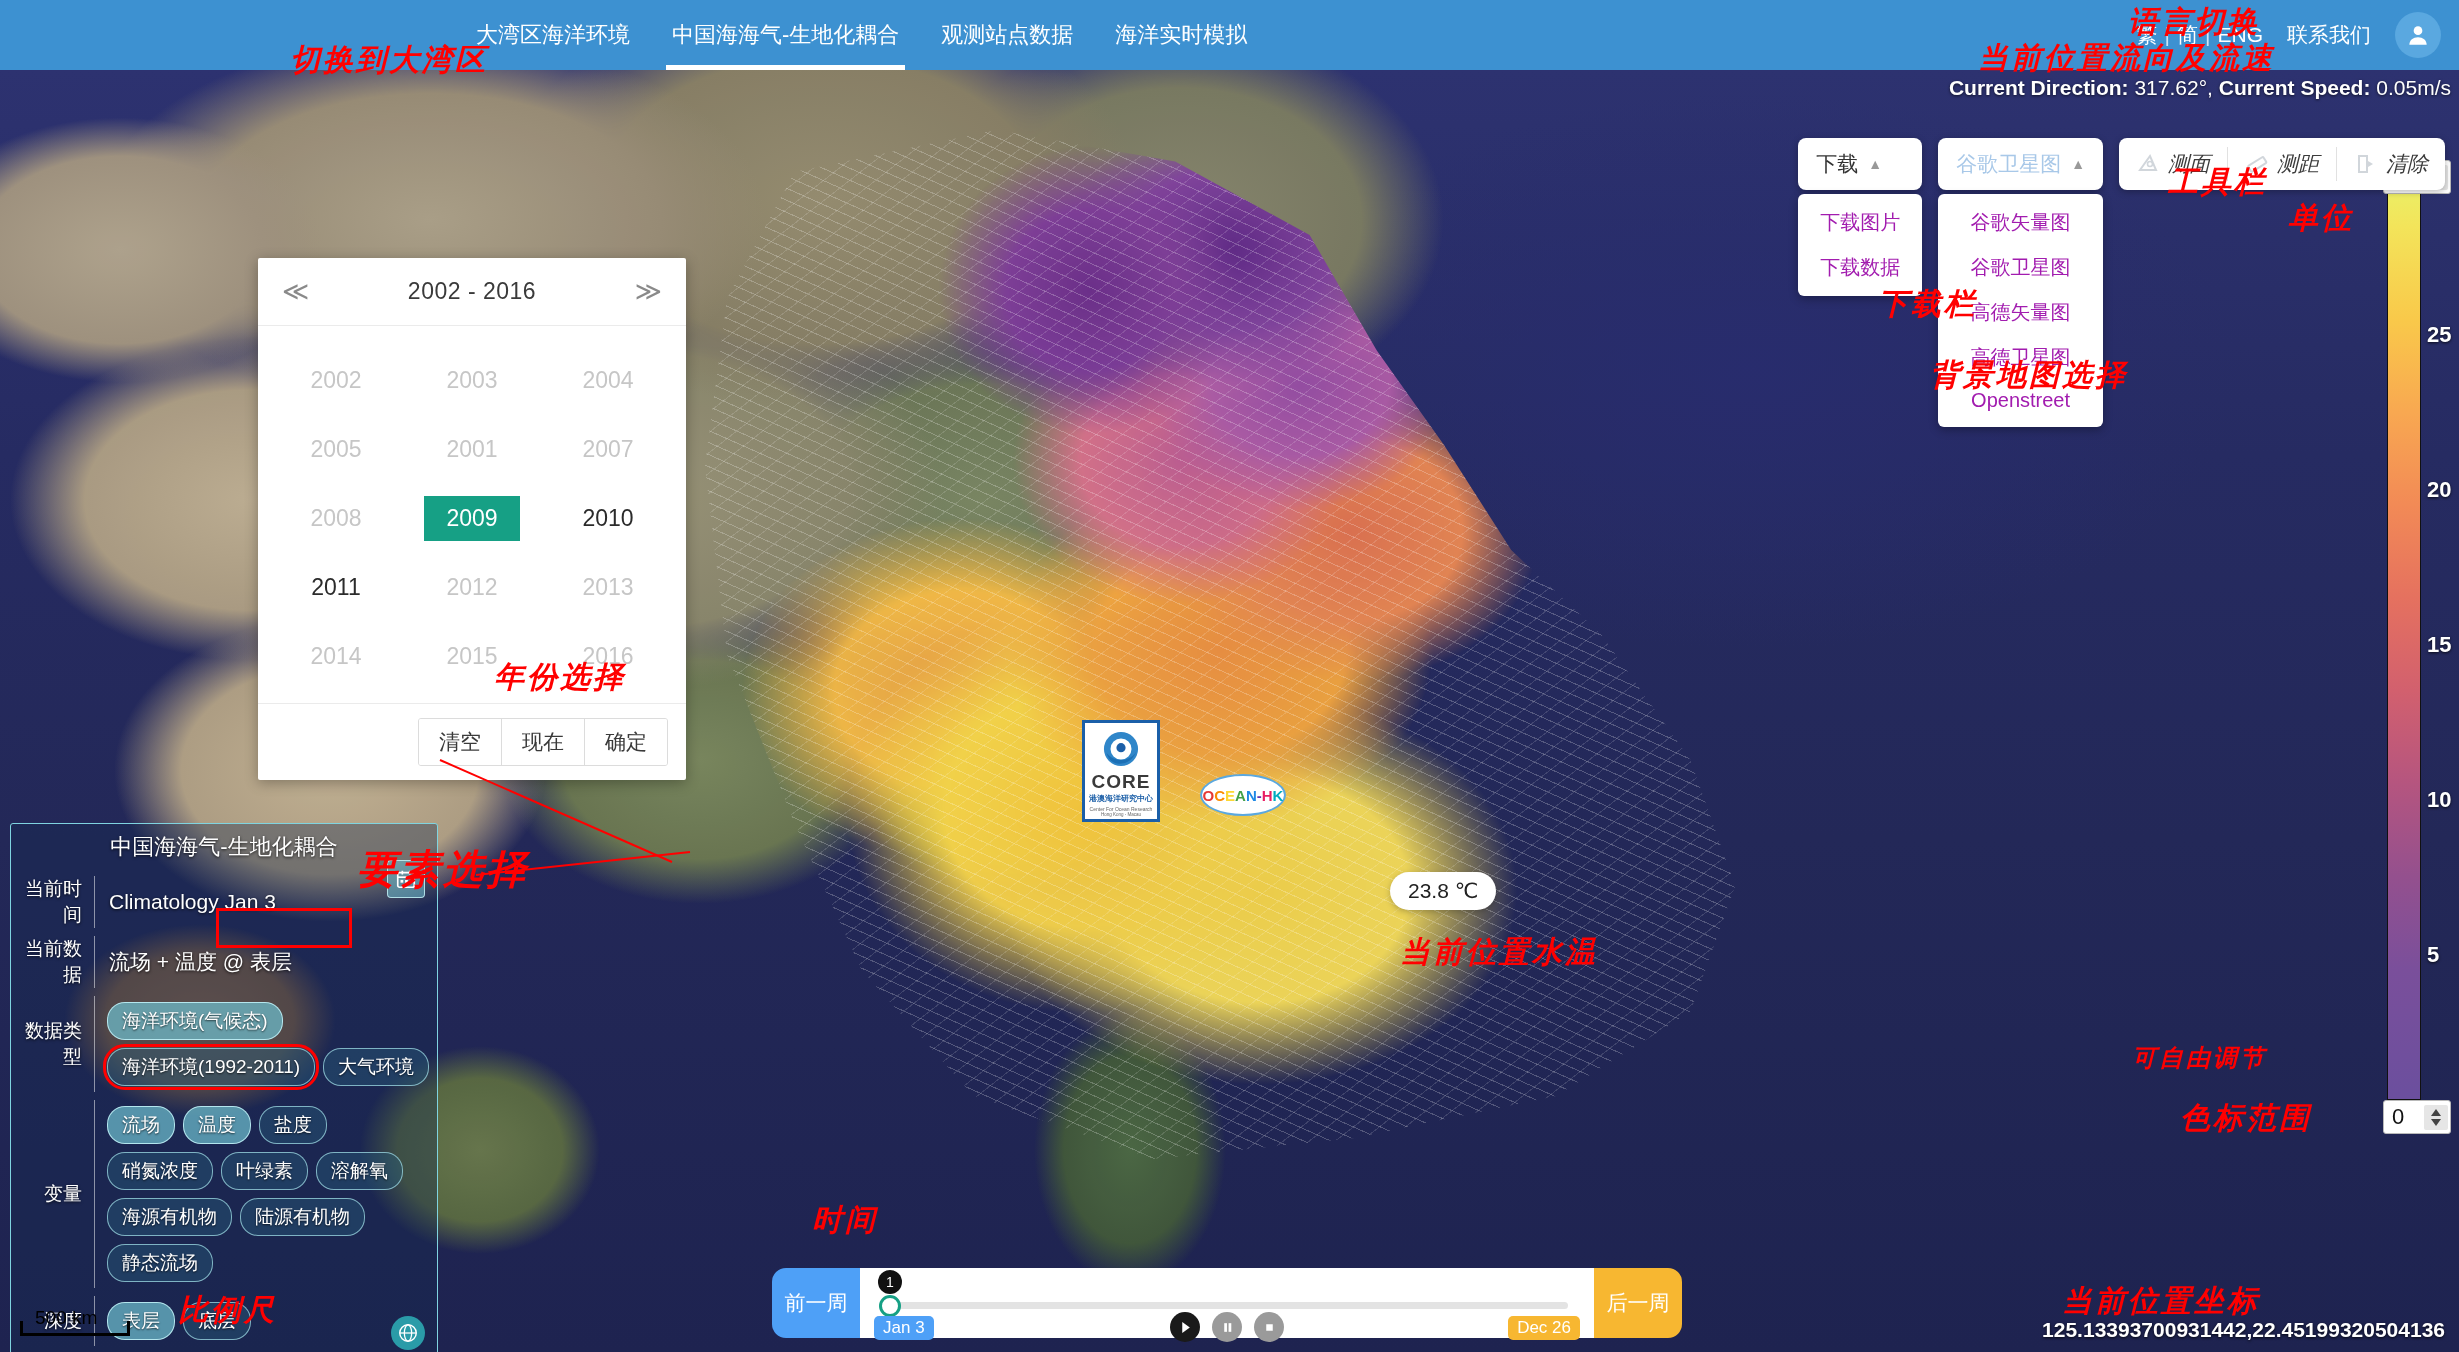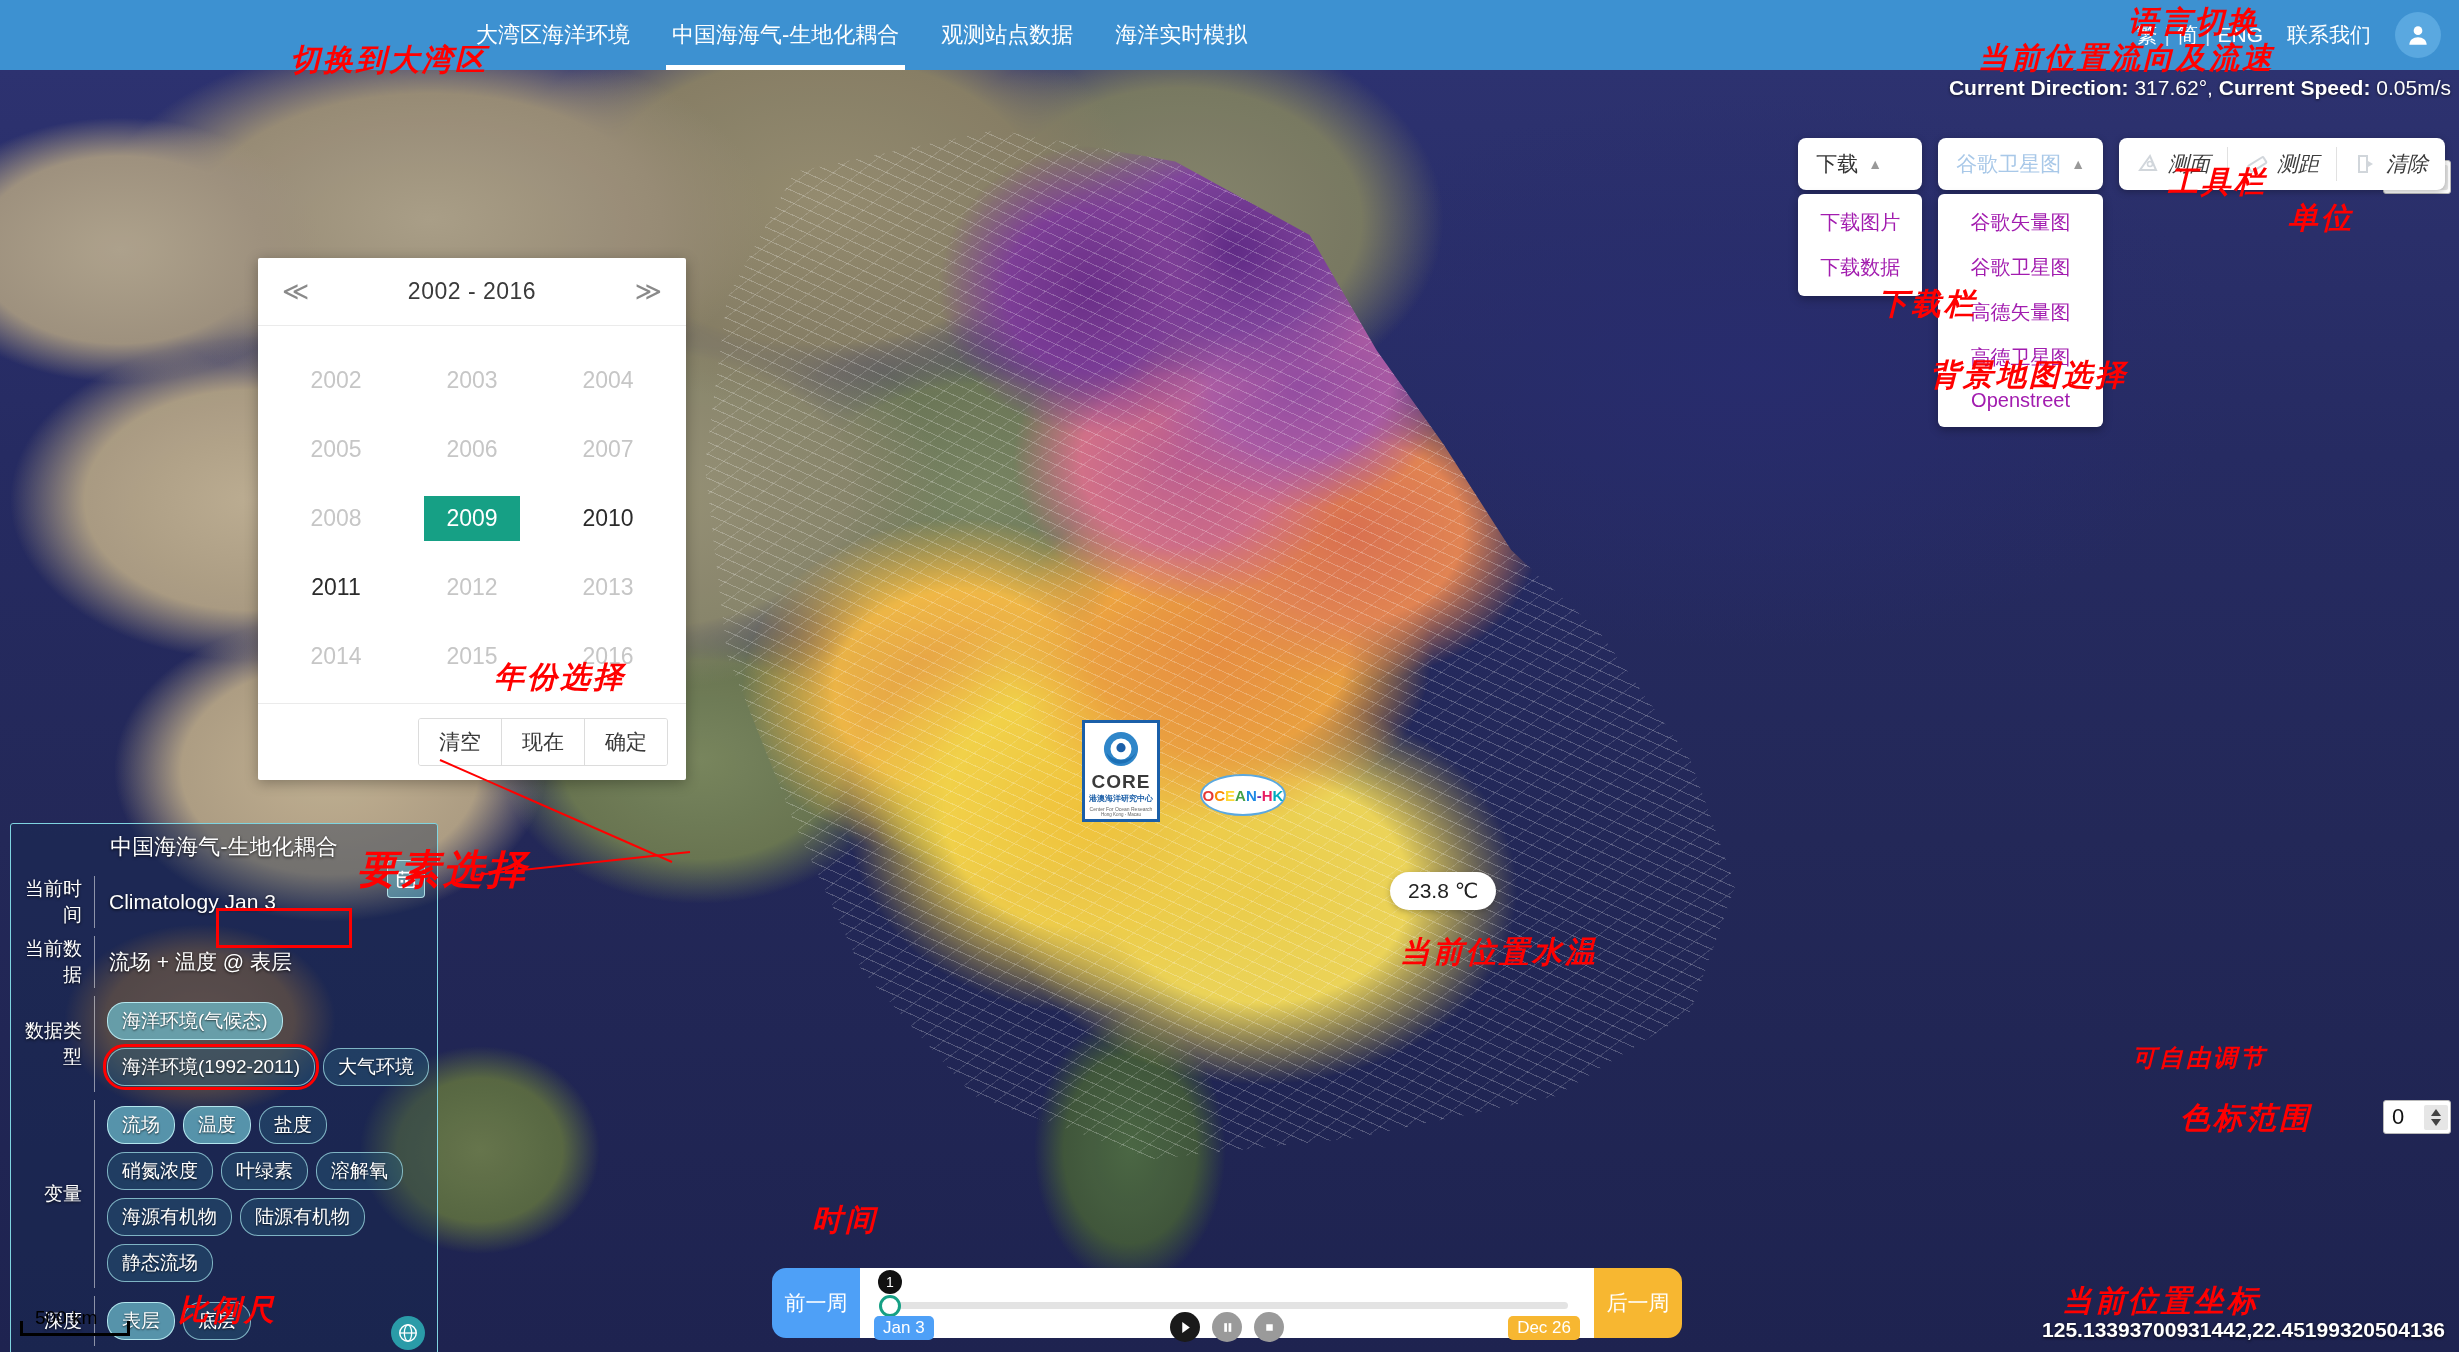--- a/index.html
+++ b/index.html
@@ -408,20 +408,30 @@
         <svg width="24" height="24" viewBox="0 0 24 24">
           <path d="M5 4h8v16H5z" fill="none" stroke="#9aa5b1" stroke-width="2"></path>
           <path d="M14 9l5 3-5 3z" fill="#9aa5b1"></path>
         </svg>
         <span>清除</span>
       </div>
     </div>
   </div>
 
   <div class="cb-unit">℃</div>
+  <div class="cb-wrap">
+    <div class="cb-grad"></div>
+    <div class="cb-ticks">
+      <span style="top:165px">25</span>
+      <span style="top:320px">20</span>
+      <span style="top:475px">15</span>
+      <span style="top:630px">10</span>
+      <span style="top:785px">5</span>
+    </div>
+  </div>
   <div class="spin spin-top">
     <span class="val">30</span>
     <span class="arrows">
       <svg width="14" height="9" viewBox="0 0 14 9">
           <path d="M7 1 L12 8 L2 8 Z" fill="#444"></path>
         </svg>
       <svg width="14" height="9" viewBox="0 0 14 9">
           <path d="M7 8 L2 1 L12 1 Z" fill="#444"></path>
         </svg>
     </span>
@@ -442,21 +452,21 @@
     <div class="yp-head">
       <span class="arw">≪</span>
       <span class="rng">2002 - 2016</span>
       <span class="arw">≫</span>
     </div>
     <div class="yp-grid">
       <div class="yp-cell"><span>2002</span></div>
       <div class="yp-cell"><span>2003</span></div>
       <div class="yp-cell"><span>2004</span></div>
       <div class="yp-cell"><span>2005</span></div>
-      <div class="yp-cell"><span>2006</span></div>
+      <div class="yp-cell"><span>2001</span></div>
       <div class="yp-cell"><span>2007</span></div>
       <div class="yp-cell"><span>2008</span></div>
       <div class="yp-cell"><span class="sel">2009</span></div>
       <div class="yp-cell"><span class="avail">2010</span></div>
       <div class="yp-cell"><span class="avail">2011</span></div>
       <div class="yp-cell"><span>2012</span></div>
       <div class="yp-cell"><span>2013</span></div>
       <div class="yp-cell"><span>2014</span></div>
       <div class="yp-cell"><span>2015</span></div>
       <div class="yp-cell"><span>2016</span></div>

